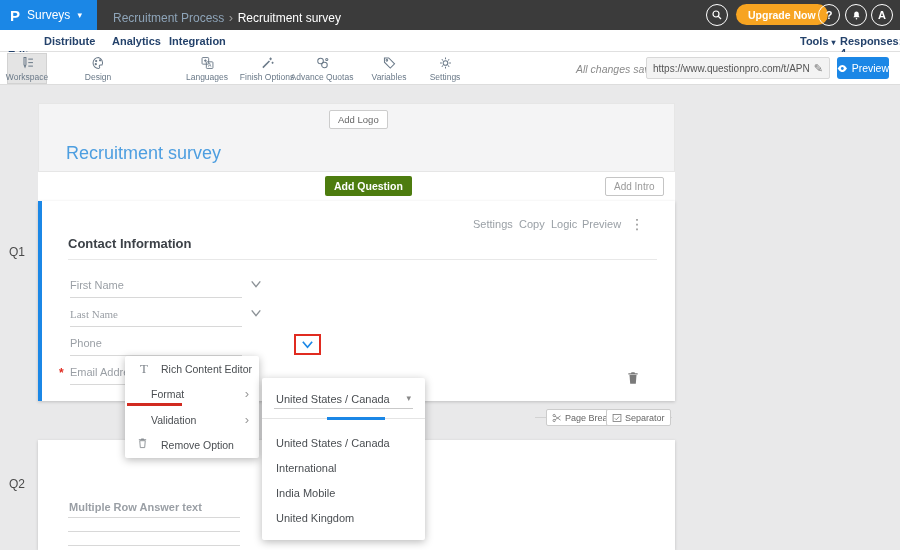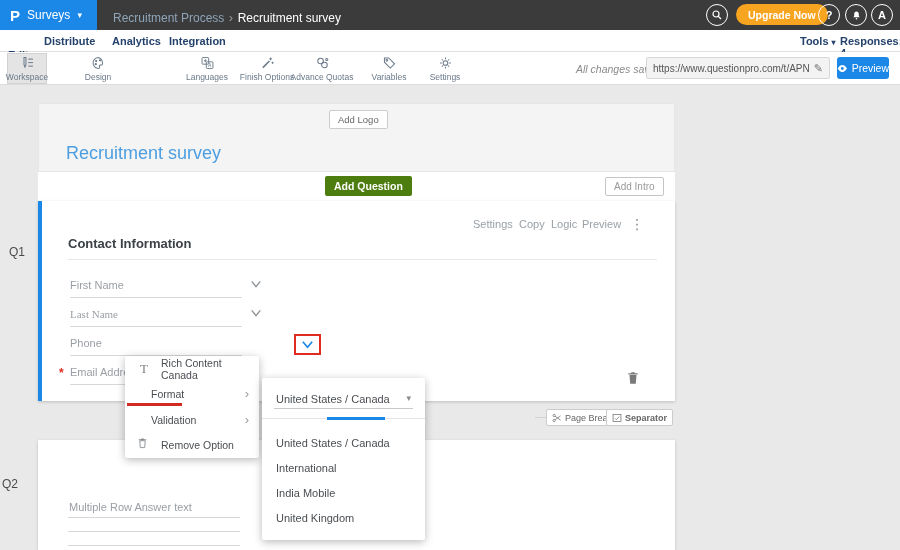--- a/index.html
+++ b/index.html
@@ -265,39 +265,39 @@
   <div class="abs pb-line"></div>
   <div class="abs mini-btn" style="left:546px;">
     <svg width="10" height="10" viewBox="0 0 14 14">
         <circle cx="3" cy="3.5" r="1.6" fill="none" stroke="#777" stroke-width="1.1"></circle>
         <circle cx="3" cy="10.5" r="1.6" fill="none" stroke="#777" stroke-width="1.1"></circle>
         <line x1="4.3" y1="4.5" x2="12" y2="10" stroke="#777" stroke-width="1.1"></line>
         <line x1="4.3" y1="9.5" x2="12" y2="4" stroke="#777" stroke-width="1.1"></line>
       </svg>
     <span>Page Break</span>
   </div>
-  <div class="abs mini-btn" style="left:606px;font-weight:bold;">
+  <div class="abs mini-btn" style="left:606px;">
     <svg width="10" height="10" viewBox="0 0 14 14">
         <rect x="1.5" y="2" width="11" height="10" fill="none" stroke="#777" stroke-width="1.1"></rect>
         <path d="M4 7.5l2 2 4-4.5" fill="none" stroke="#777" stroke-width="1.1"></path>
       </svg>
     <span>Separator</span>
   </div>
 
-  <span class="abs q-label" style="left:2px;top:477px;">Q2</span>
+  <span class="abs q-label" style="left:9px;top:477px;">Q2</span>
   <div class="abs card q2-card"></div>
-  <span class="abs field-lbl" style="left:69px;top:501px;">Multiple Row Answer text</span>
+  <span class="abs field-lbl" style="left:69px;top:501px;font-weight:bold;">Multiple Row Answer text</span>
   <div class="abs field-line" style="left:68px;top:517px;width:172px;"></div>
   <div class="abs field-line" style="left:68px;top:531px;width:172px;"></div>
   <div class="abs field-line" style="left:68px;top:545px;width:172px;"></div>
 
   <div class="abs menu">
     <div class="menu-row" style="top:0;">
       <span class="menu-icon t-icon">T</span>
-      <span class="menu-txt" style="margin-left:36px;">Rich Content Canada</span>
+      <span class="menu-txt" style="margin-left:36px;">Rich Content Editor</span>
     </div>
     <div class="menu-row" style="top:25px;">
       <span class="menu-txt" style="margin-left:26px;">Format</span>
       <span class="menu-arrow">›</span>
     </div>
     <div class="menu-row" style="top:51px;">
       <span class="menu-txt" style="margin-left:26px;">Validation</span>
       <span class="menu-arrow">›</span>
     </div>
     <div class="menu-row" style="top:76px;">

